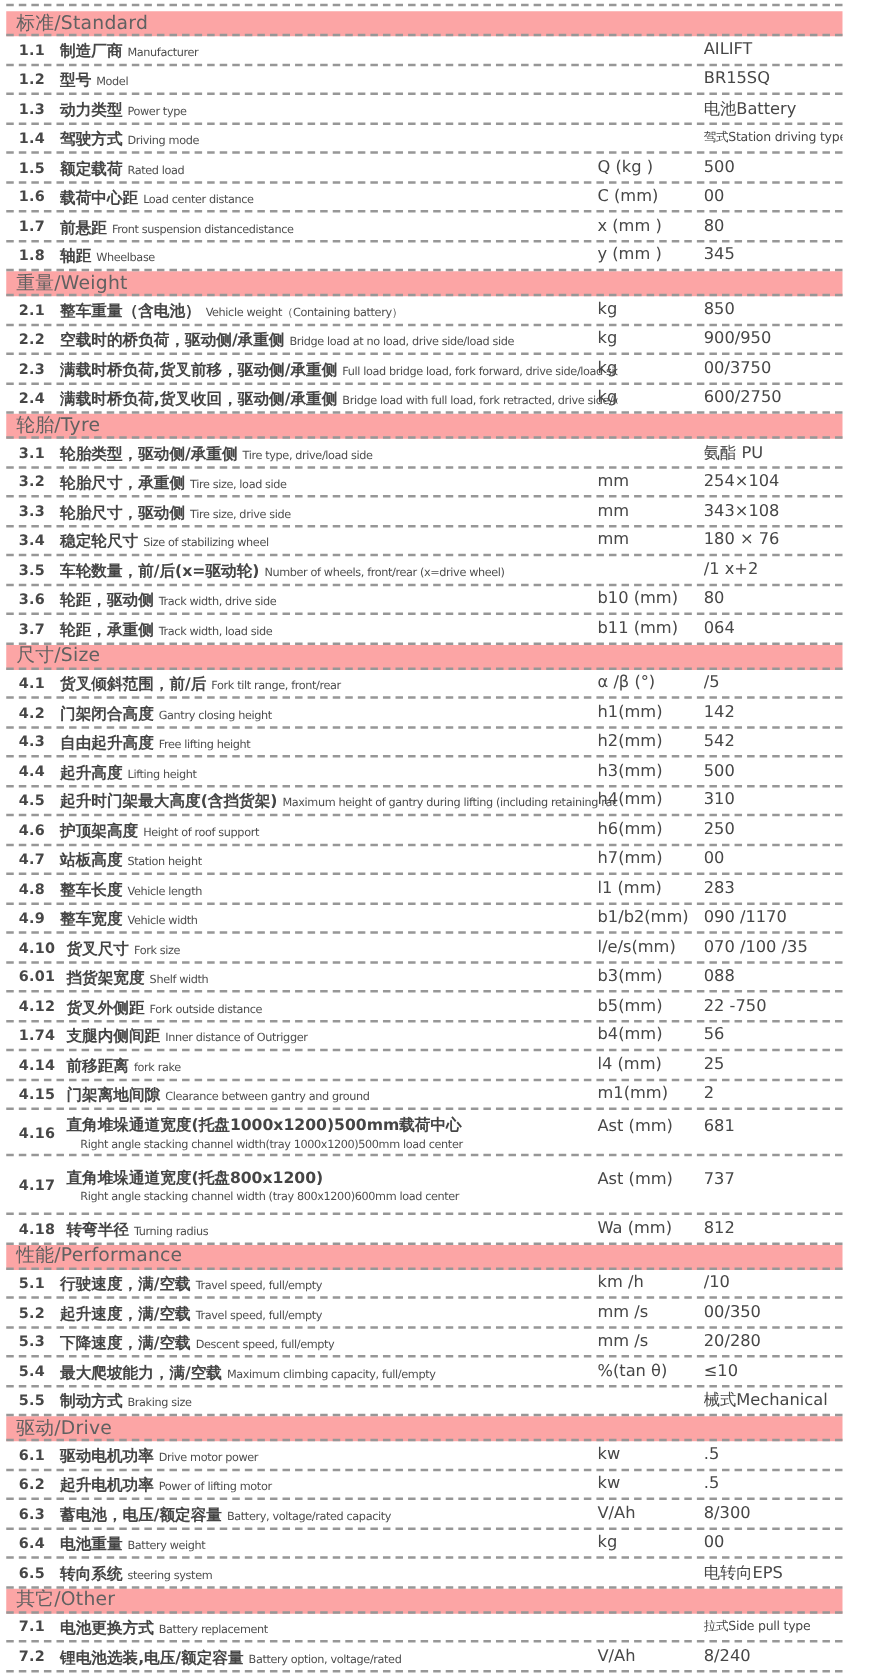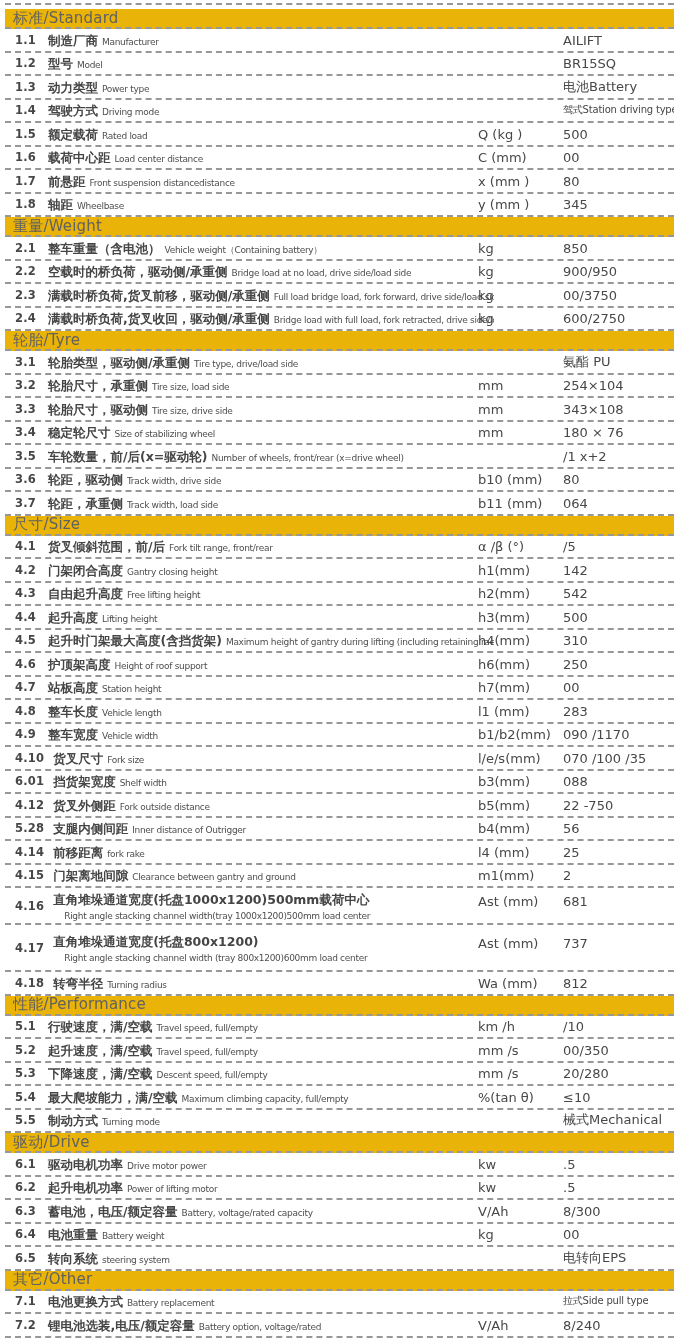--- a/index.html
+++ b/index.html
@@ -13,21 +13,21 @@
   }
   .spec-table {
     position: absolute;
     left: 5px; top: 3px;
     width: 669px;
     border-top: 2px dashed #979797;
     padding-top: 4px;
   }
   .sec-bar {
     height: 20px;
-    background: #eab308;
+    background: #fca5a5;
     border-bottom: 2px dashed #979797;
     display: flex;
     align-items: center;
     padding-left: 8px;
   }
   .sec-title {
     font-size: 15px;
     color: #616161;
     letter-spacing: .2px;
     white-space: nowrap;
@@ -288,21 +288,21 @@
         <span class="unit">b3(mm)</span>
         <span class="value">088</span>
       </div>
       <div class="row">
         <span class="num">4.12</span>
         <span class="lbl"><span class="zh">货叉外侧距</span><span class="en">Fork outside distance</span></span>
         <span class="unit">b5(mm)</span>
         <span class="value">22 -750</span>
       </div>
       <div class="row">
-        <span class="num">5.28</span>
+        <span class="num">1.74</span>
         <span class="lbl"><span class="zh">支腿内侧间距</span><span class="en">Inner distance of Outrigger</span></span>
         <span class="unit">b4(mm)</span>
         <span class="value">56</span>
       </div>
       <div class="row">
         <span class="num">4.14</span>
         <span class="lbl"><span class="zh">前移距离</span><span class="en">fork rake</span></span>
         <span class="unit">l4 (mm)</span>
         <span class="value">25</span>
       </div>
@@ -352,21 +352,21 @@
         <span class="value">20/280</span>
       </div>
       <div class="row">
         <span class="num">5.4</span>
         <span class="lbl"><span class="zh">最大爬坡能力，满/空载</span><span class="en">Maximum climbing capacity, full/empty</span></span>
         <span class="unit">%(tan θ)</span>
         <span class="value">≤10</span>
       </div>
       <div class="row">
         <span class="num">5.5</span>
-        <span class="lbl"><span class="zh">制动方式</span><span class="en">Turning mode</span></span>
+        <span class="lbl"><span class="zh">制动方式</span><span class="en">Braking size</span></span>
         <span class="value">械式Mechanical</span>
       </div>
       <div class="sec-bar">
         <span class="sec-title">驱动/Drive</span>
       </div>
       <div class="row">
         <span class="num">6.1</span>
         <span class="lbl"><span class="zh">驱动电机功率</span><span class="en">Drive motor power</span></span>
         <span class="unit">kw</span>
         <span class="value">.5</span>

